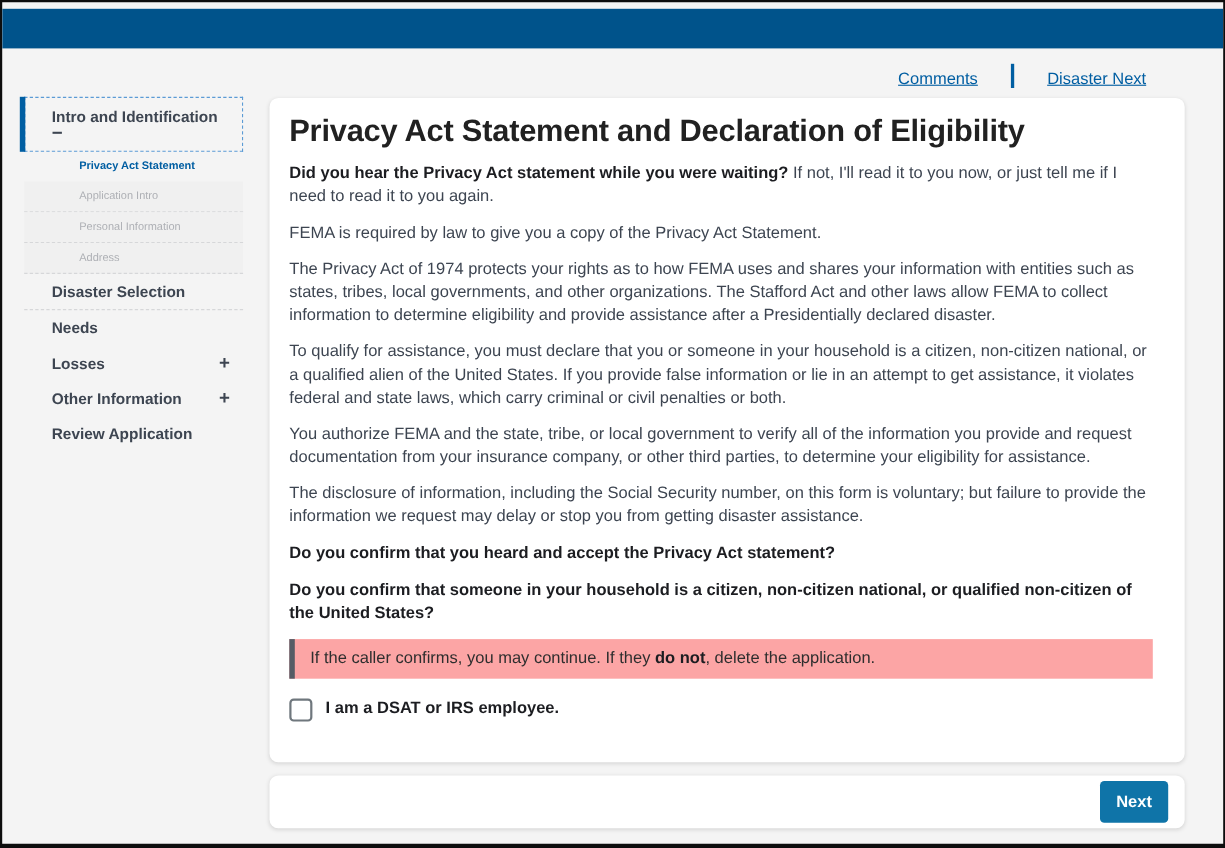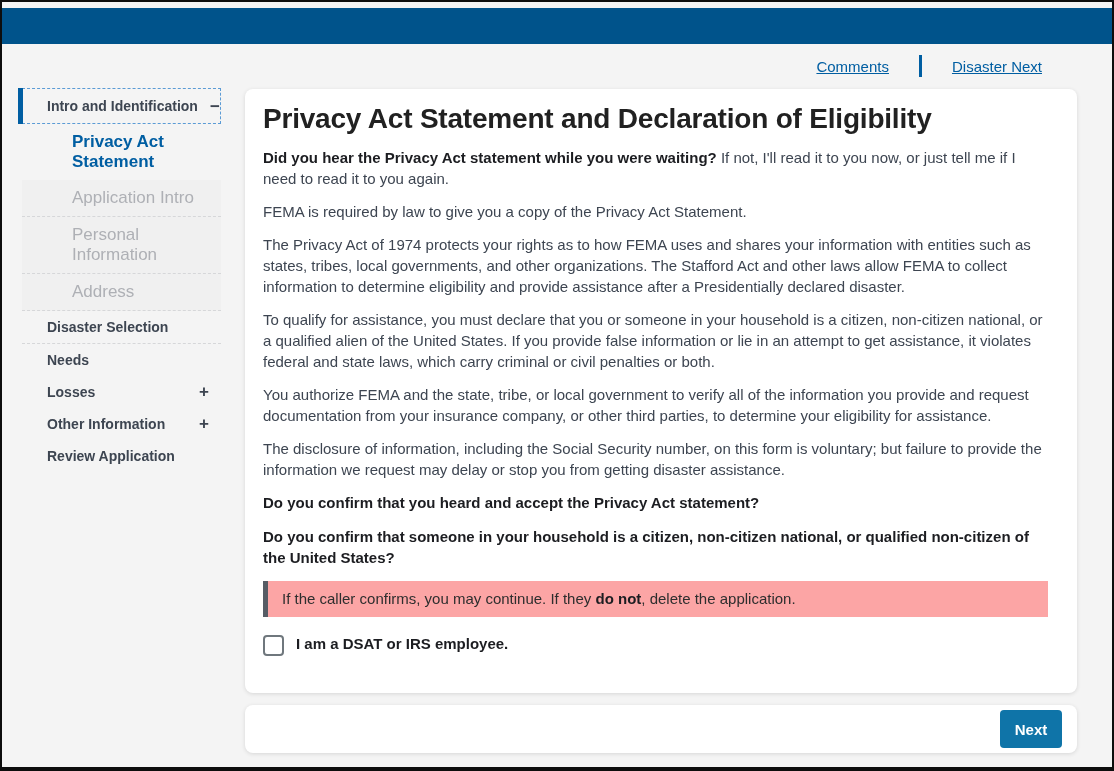--- a/index.html
+++ b/index.html
@@ -17,52 +17,53 @@
 
   
   .topbar {
     position:absolute; top:6px; left:0; right:0; height:36px;
     background:var(--header-blue,#00538b);
   }
 
   
   .links-row {
     position:absolute; top:50px; right:70px;
-    display:flex; align-items:center; height:28px;
+    display:flex; align-items:flex-end; height:28px;
   }
   .links-row a {
     color:var(--link-blue,#005ea2);
     font-size:15px; text-decoration:underline; cursor:pointer;
   }
   .links-divider {
     width:3px; height:22px; background:var(--link-blue,#005ea2);
     margin:0 30px;
   }
 
   
   .sidebar { position:absolute; top:86px; left:16px; width:203px; }
   .nav-header {
     position:relative;
     margin-left:4px;
     border:1px dashed #5b9bd5;
     padding:9px 0 9px 24px;
-    display:flex; align-items:flex-end; justify-content:space-between;
+    display:flex; align-items:flex-start; justify-content:space-between;
     cursor:pointer;
+    flex-direction:column;
   }
   .nav-header::before {
     content:""; position:absolute; left:-5px; top:-1px; bottom:-1px; width:5px;
     background:var(--accent-blue,#005ea2);
   }
   .nav-header .nav-label { font-size:14px; font-weight:700; color:#3d4551; }
   .toggle-glyph { font-size:17px; font-weight:700; color:#3d4551; line-height:14px; cursor:pointer; }
 
   .nav-sub { margin-left:4px; }
   .sub-item {
     padding:8px 10px 8px 50px;
-    font-size:17px; font-weight:700;
+    font-size:10px; font-weight:700;
   }
   .sub-item.active { color:var(--accent-blue,#005ea2); cursor:pointer; }
   .sub-item.disabled {
     color:#aeb0b5; font-weight:400;
     background:#f0f0f0;
     border-bottom:1px dashed #d6d7d9;
   }
 
   .nav-section {
     margin-left:4px;

